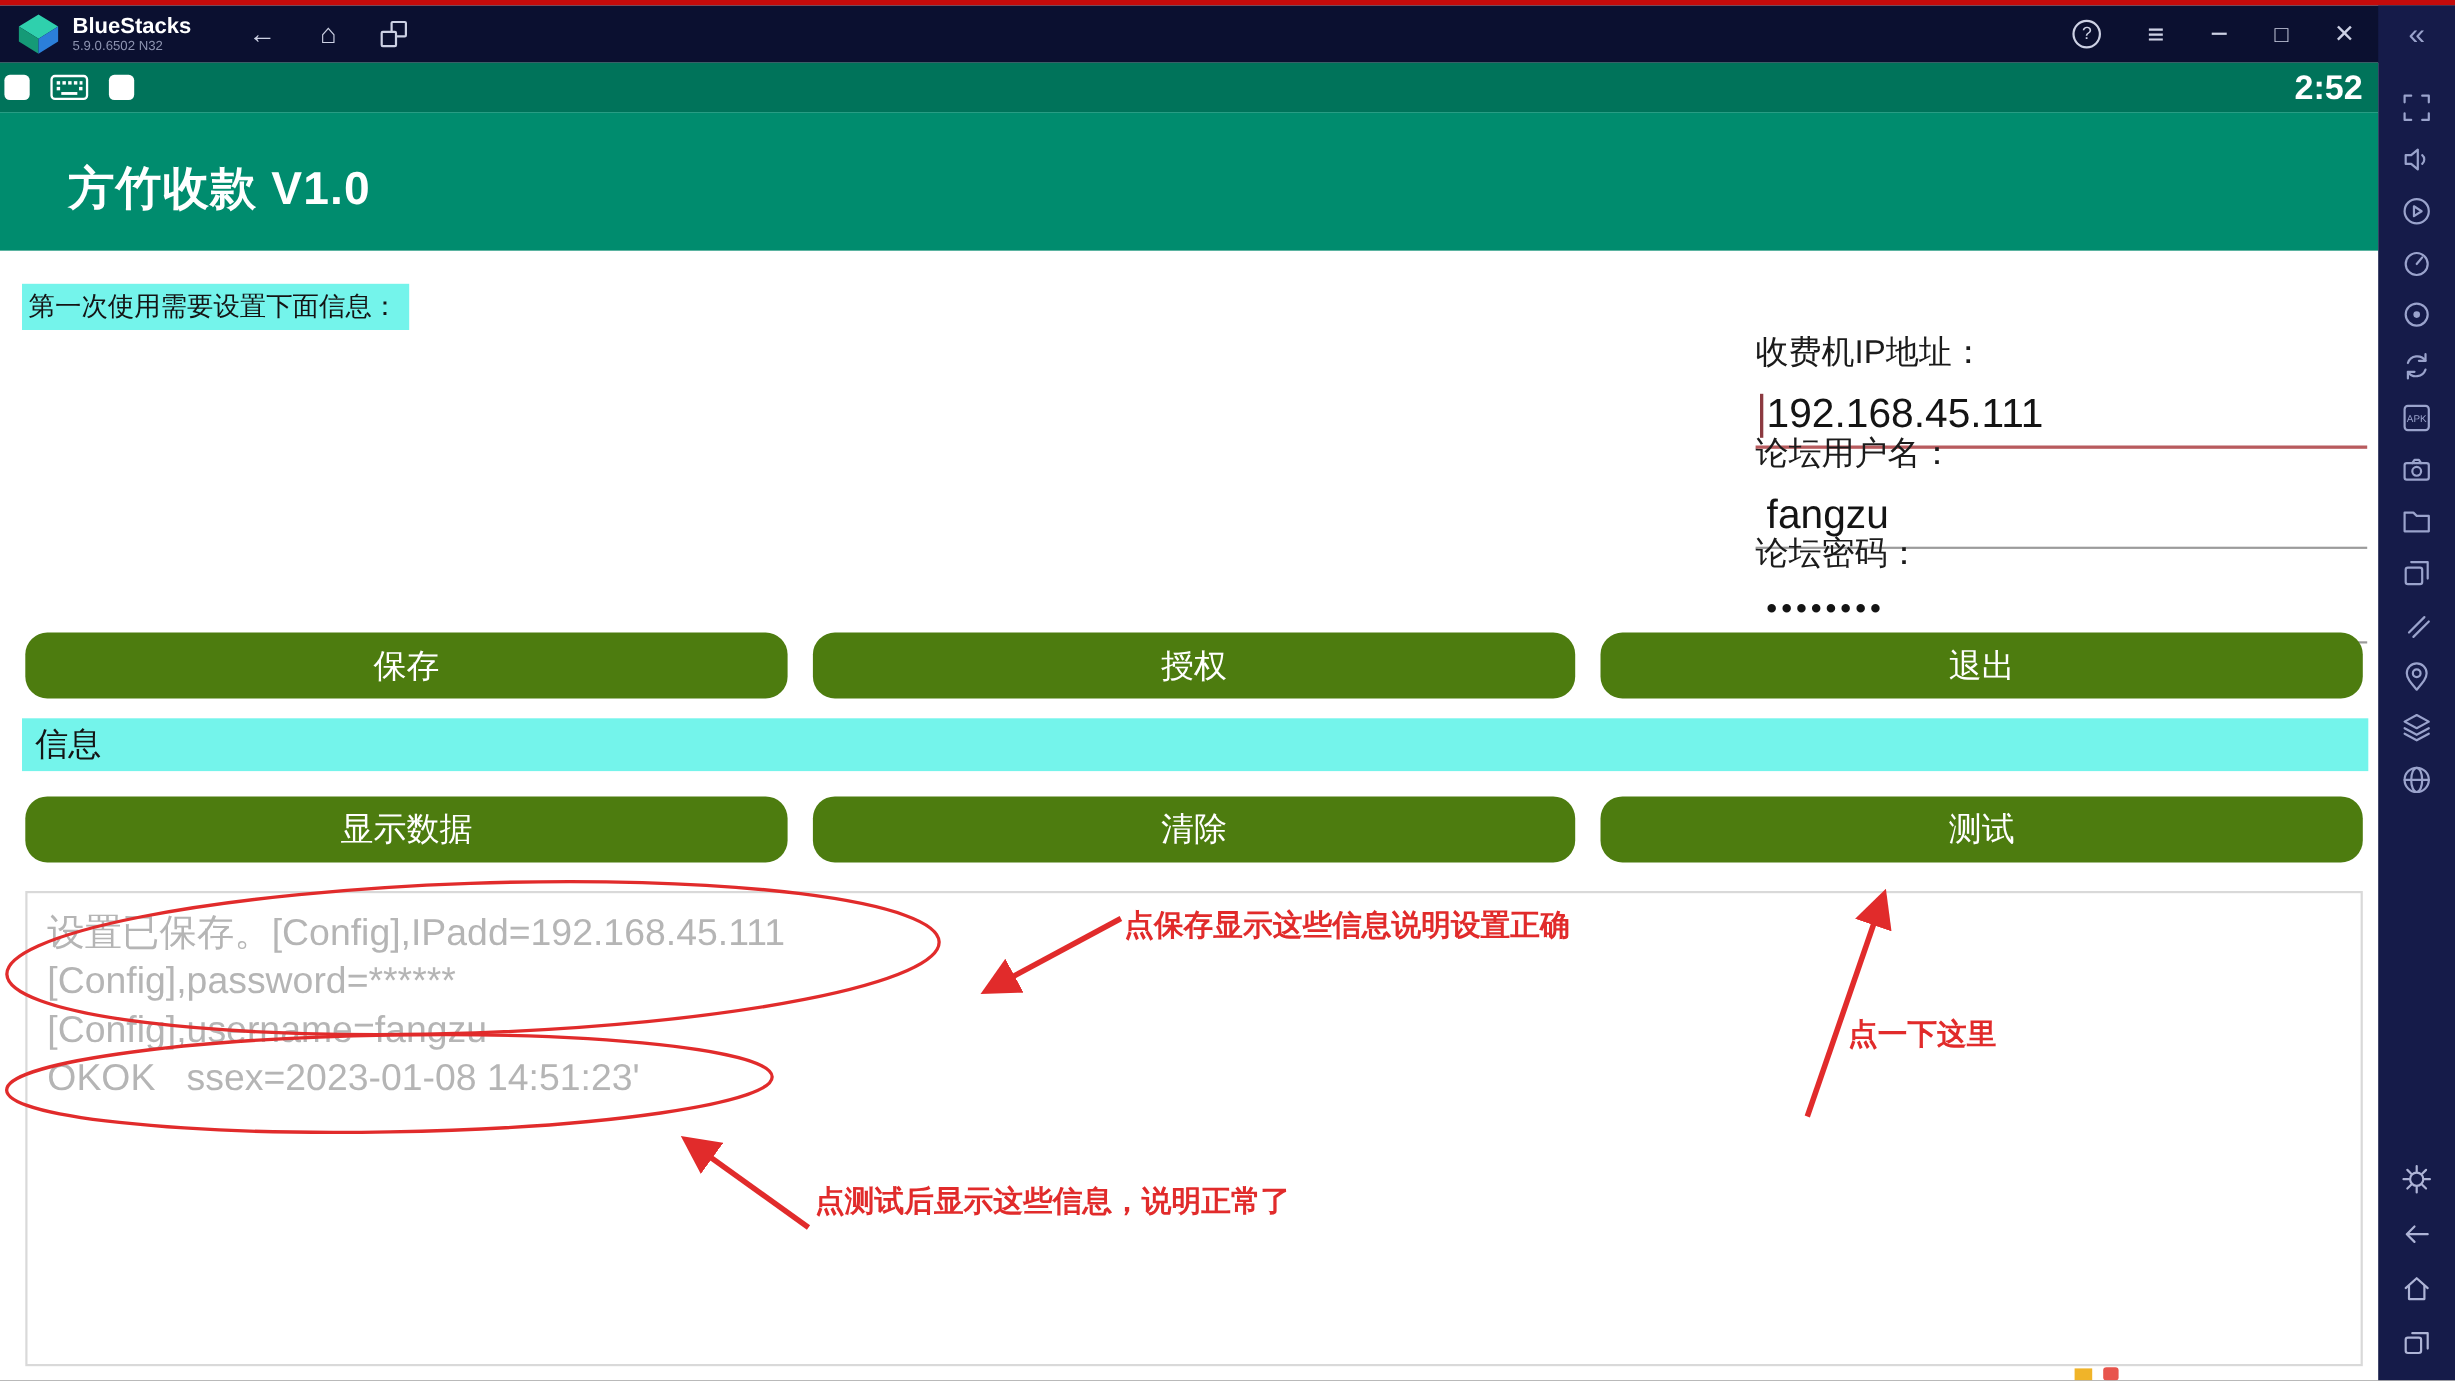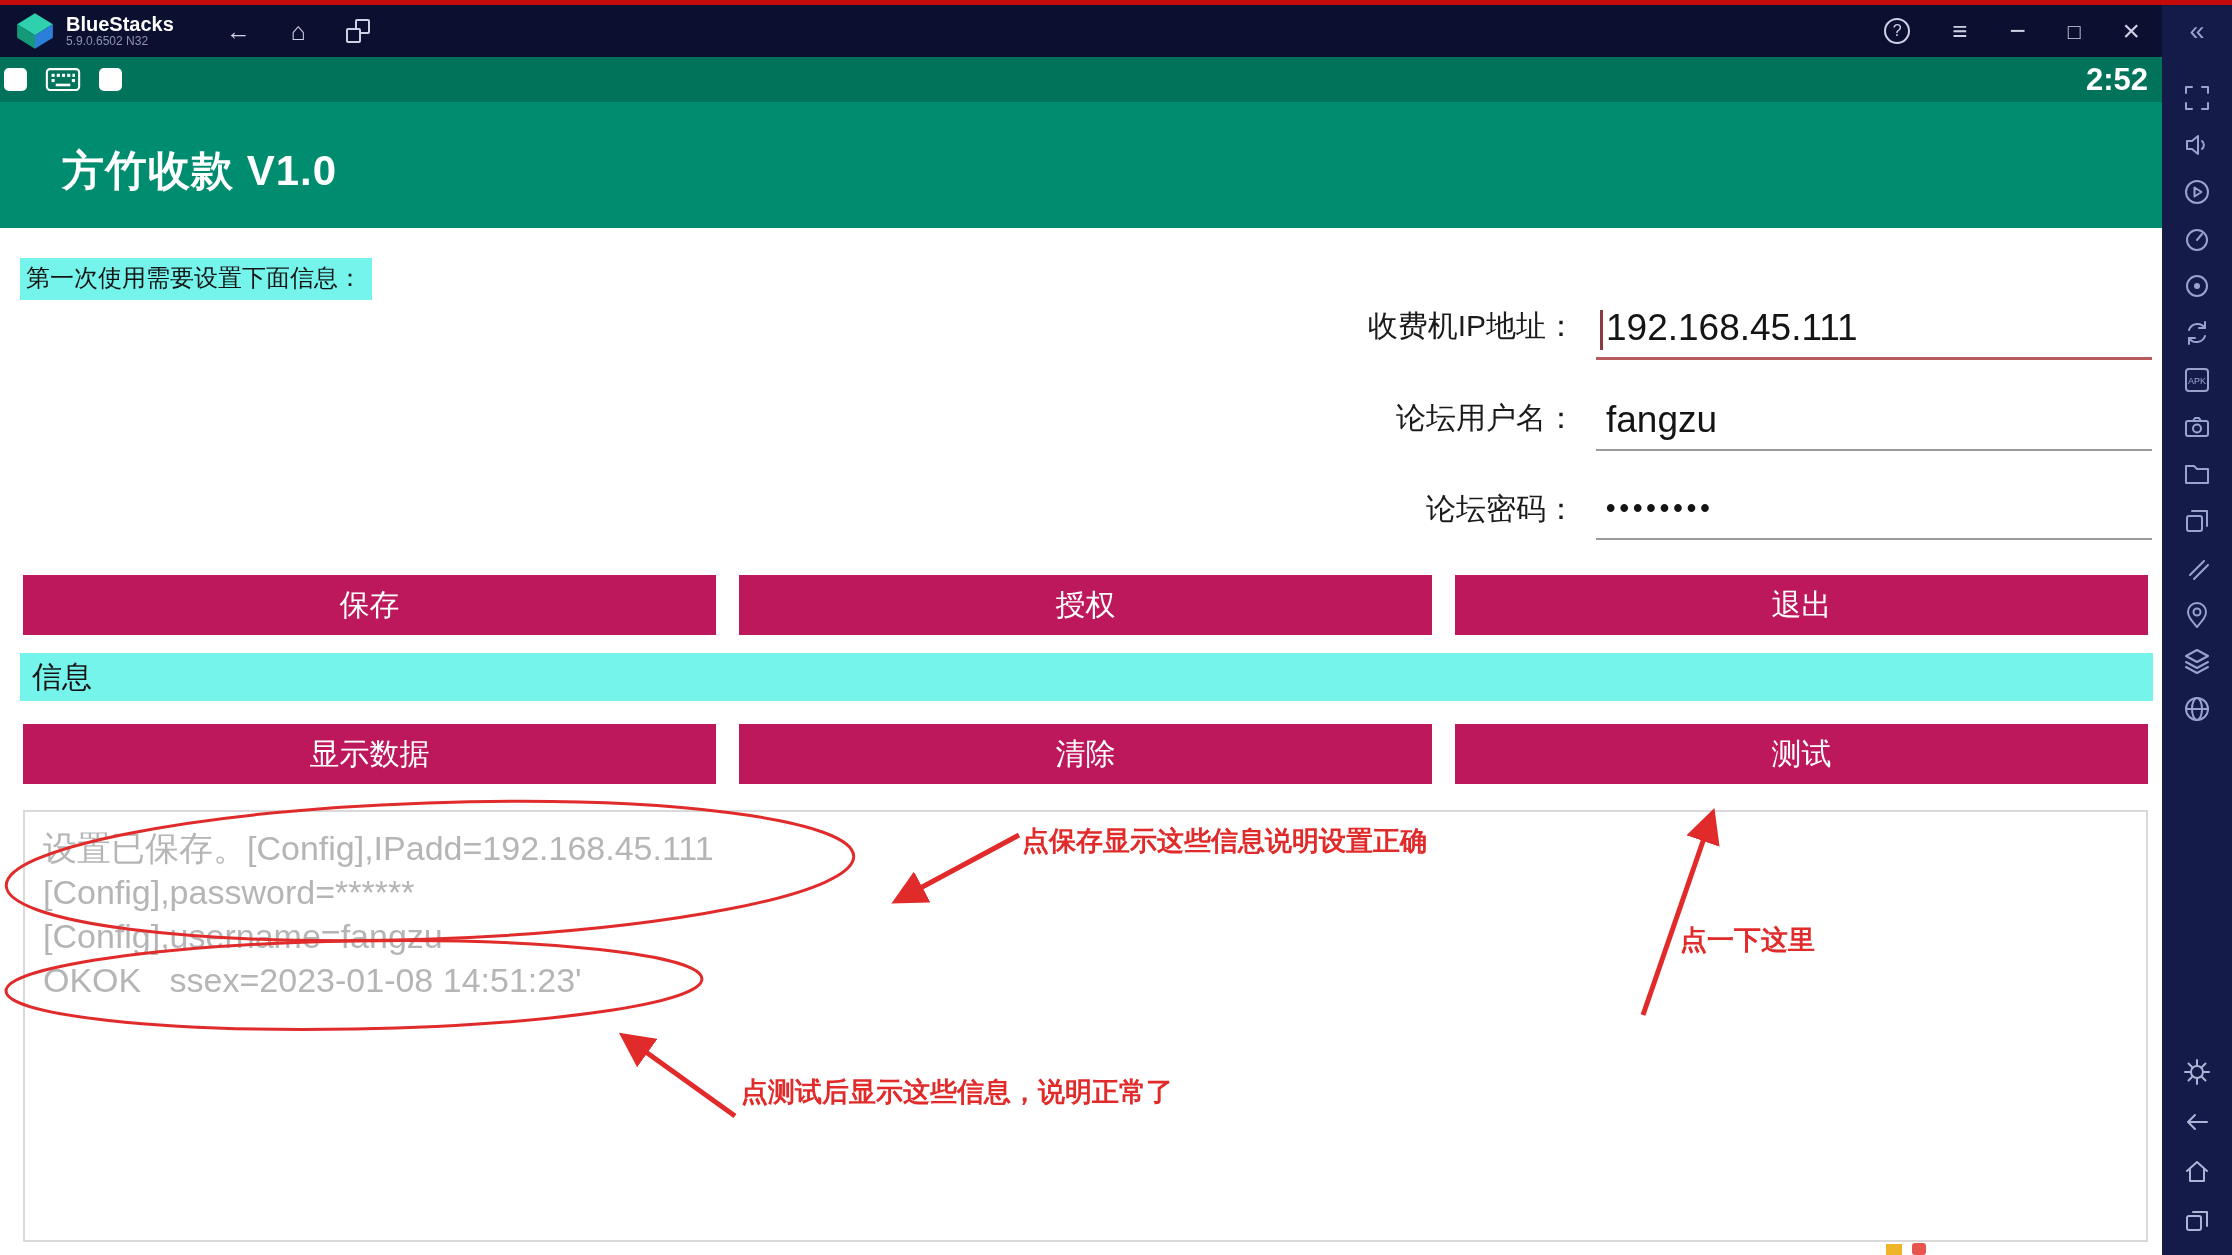--- a/index.html
+++ b/index.html
@@ -43,33 +43,33 @@
   
   .app-header { position:absolute; left:0; top:102px; width:2162px; height:126px; background:#008c6e;
                 display:flex; align-items:center; padding-left:62px; }
   .app-title { color:#ffffff; font-size:42px; font-weight:bold; letter-spacing:1px;margin-top:12px; }
 
   
   .content { position:absolute; left:0; top:228px; width:2162px; height:1027px; background:#ffffff; }
   .notice { position:absolute; left:20px; top:6px; background:#74f4eb; color:#141414;
             font-size:24px; padding:4px 10px 6px 6px;margin-top:24px; }
 
-  .form-row { position:absolute; right:10px; display:flex; align-items:center; height:64px; }
+  .form-row { position:absolute; right:10px; display:flex; align-items:flex-start; height:64px;flex-direction:column; }
   .f-label { font-size:30px; color:#1b1b1b; margin-right:20px; padding-bottom:12px; white-space:nowrap; }
   .f-wrap { position:relative; width:556px; }
   .f-input { width:100%; border:none; outline:none; background:transparent; font-family:inherit;
              font-size:37px; color:#141414; padding:2px 4px 8px 10px; }
   .row-ip .f-input { border-bottom:3px solid #b85b5e; }
   .row-user .f-input, .row-pass .f-input { border-bottom:2px solid #9b9b9b; }
   .row-pass .f-input { font-size:27px; font-weight:bold; letter-spacing:4px; padding-bottom:14px; }
   .caret { position:absolute; left:4px; bottom:10px; width:3px; height:40px; background:#8c3a40; }
 
   .btn-row { position:absolute; left:23px; right:14px; display:flex; gap:23px; }
   .row1 { top:347px; height:60px; } .row2 { top:496px; height:60px; }
-  .abtn { flex:1; border:none; border-radius:0; background:#be185d; color:#ffffff;
+  .abtn { flex:1; border:none; border-radius:20px; background:#4d7c0f; color:#ffffff;
           font-size:30px; font-family:Liberation Serif, serif; cursor:pointer; }
 
   .info-bar { position:absolute; left:20px; right:9px; top:425px; height:48px; background:#74f4eb;
               color:#141414; font-size:30px; line-height:48px; padding-left:12px; }
 
   .output-box { position:absolute; left:23px; right:14px; top:582px; height:432px;
                 border:2px solid #d9d9d9; background:#ffffff; padding:14px 18px; overflow:hidden; }
   .out-line { font-size:34px; line-height:44px; color:#b5b5b5; white-space:pre; }
 
   .rnote { position:absolute; color:#e12b2b; font-size:27px; font-weight:bold; white-space:nowrap; z-index:12; }

